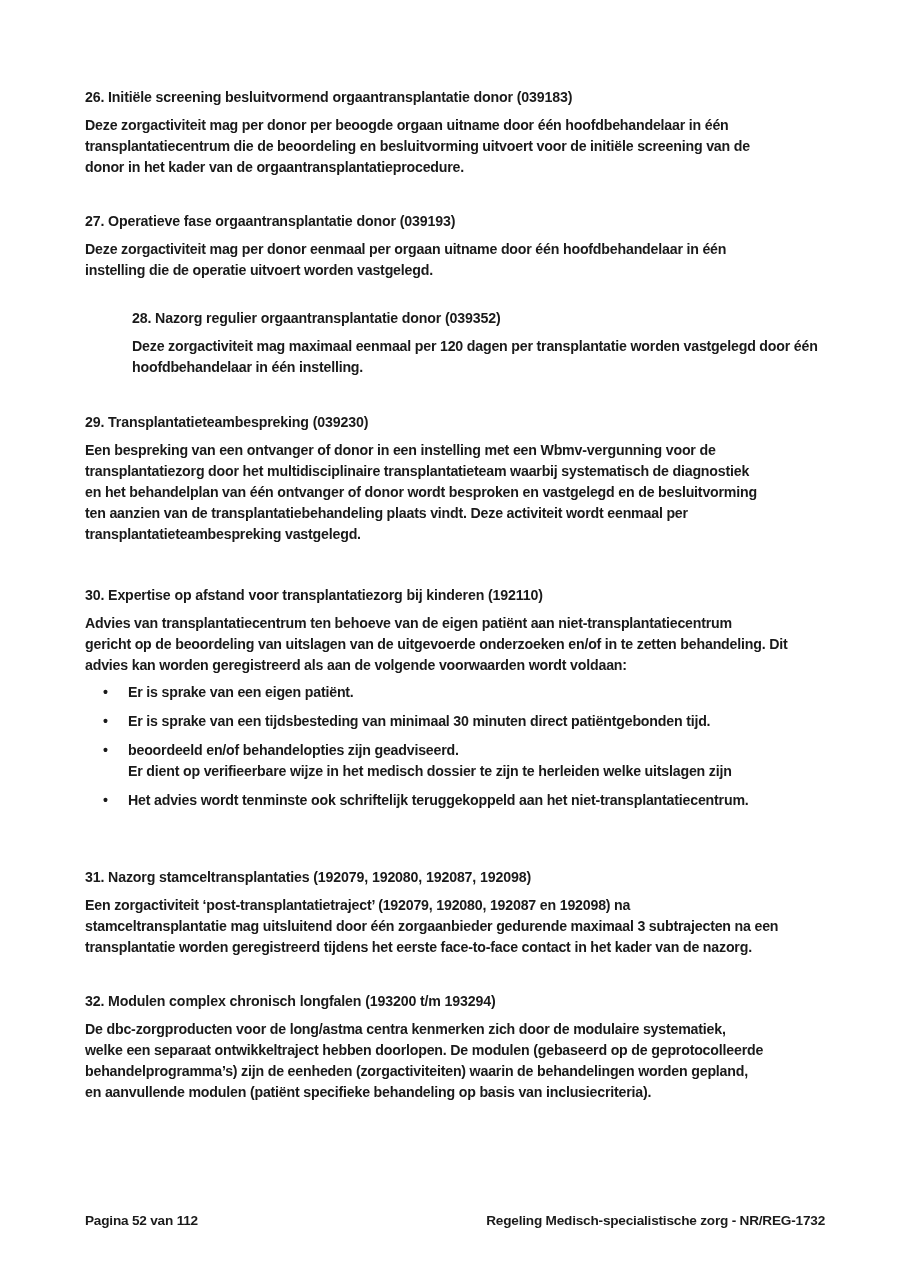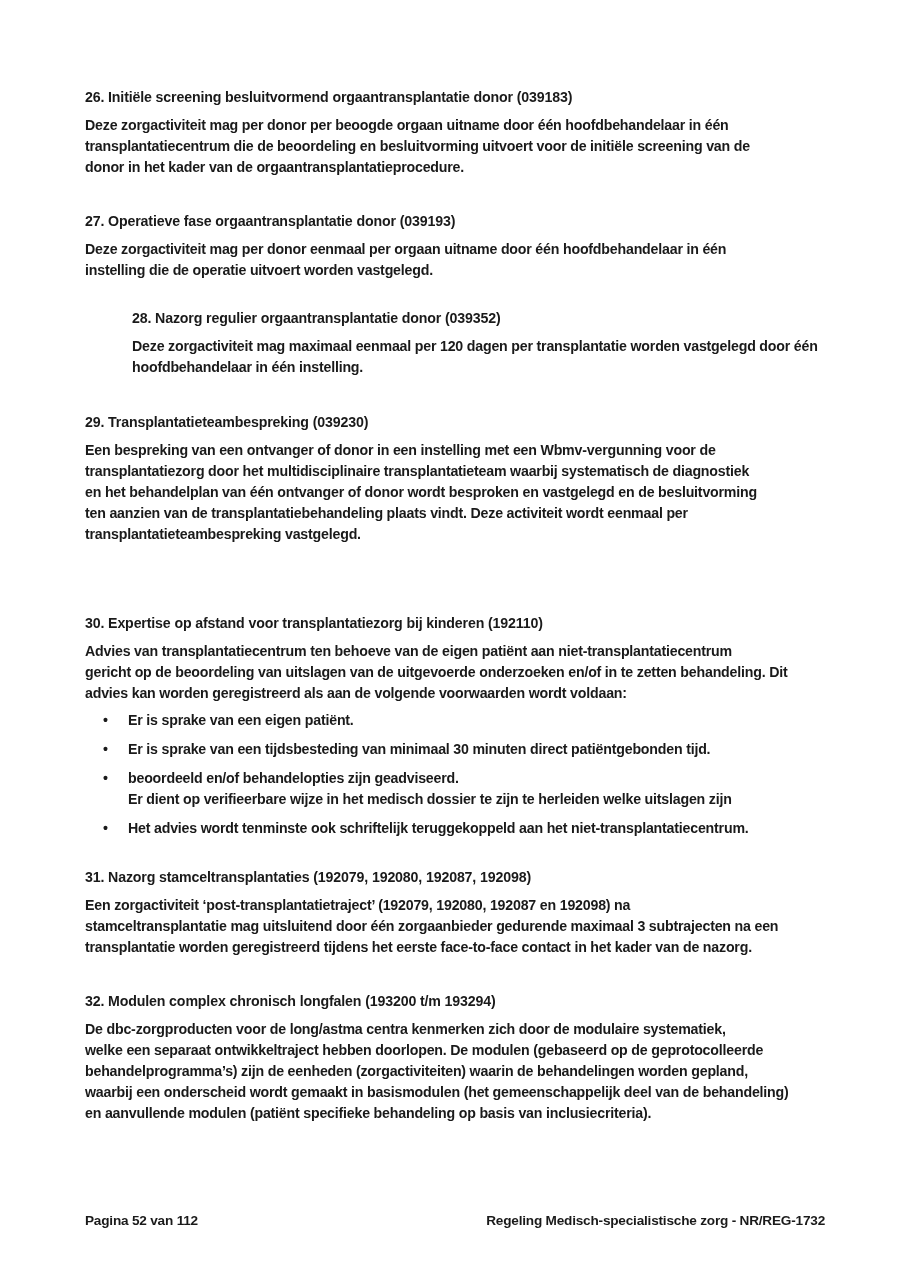--- a/index.html
+++ b/index.html
@@ -113,21 +113,21 @@
     <div class="heading">29. Transplantatieteambespreking (039230)</div>
     <p class="para">
       <span class="ln">Een bespreking van een ontvanger of donor in een instelling met een Wbmv-vergunning voor de</span>
       <span class="ln">transplantatiezorg door het multidisciplinaire transplantatieteam waarbij systematisch de diagnostiek</span>
       <span class="ln">en het behandelplan van één ontvanger of donor wordt besproken en vastgelegd en de besluitvorming</span>
       <span class="ln">ten aanzien van de transplantatiebehandeling plaats vindt. Deze activiteit wordt eenmaal per</span>
       <span class="ln">transplantatieteambespreking vastgelegd.</span>
     </p>
   </div>
 
-  <div class="section" style="top:613px;">
+  <div class="section" style="top:585px;">
     <div class="heading">30. Expertise op afstand voor transplantatiezorg bij kinderen (192110)</div>
     <p class="para">
       <span class="ln">Advies van transplantatiecentrum  ten behoeve van de eigen patiënt aan niet-transplantatiecentrum</span>
       <span class="ln">gericht op de beoordeling van uitslagen van de uitgevoerde onderzoeken en/of in te zetten behandeling. Dit</span>
       <span class="ln">advies kan worden geregistreerd als aan de volgende voorwaarden wordt voldaan:</span>
     </p>
     <ul class="bullets">
       <li>
         <span class="bullet">•</span>
         <span class="ln">Er is sprake van een eigen patiënt.</span>
@@ -156,21 +156,20 @@
       <span class="ln">transplantatie worden geregistreerd tijdens het eerste face-to-face contact in het kader van de nazorg.</span>
     </p>
   </div>
 
   <div class="section" style="top:991px;">
     <div class="heading">32. Modulen complex chronisch longfalen (193200 t/m 193294)</div>
     <p class="para">
       <span class="ln">De dbc-zorgproducten voor de long/astma centra kenmerken zich door de modulaire systematiek,</span>
       <span class="ln">welke een separaat ontwikkeltraject hebben doorlopen. De modulen (gebaseerd op de geprotocolleerde</span>
       <span class="ln">behandelprogramma’s) zijn de eenheden (zorgactiviteiten) waarin de behandelingen worden gepland,</span>
-      <span class="ln">waarbij een onderscheid wordt gemaakt in basismodulen (het gemeenschappelijk deel van de behandeling)</span>
       <span class="ln">en aanvullende modulen (patiënt specifieke behandeling op basis van inclusiecriteria).</span>
     </p>
   </div>
 
   <div class="footer">
     <span class="left">Pagina 52 van 112</span>
     <span class="right">Regeling Medisch-specialistische zorg - NR/REG-1732</span>
   </div>
 
 </div>

